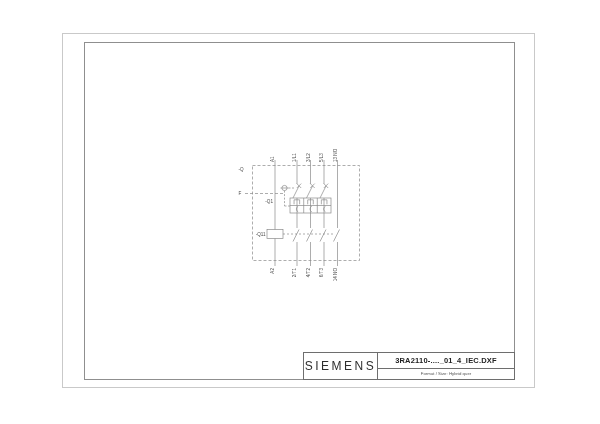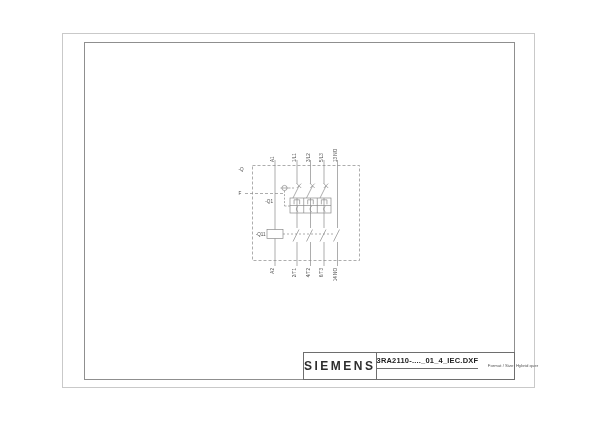--- a/index.html
+++ b/index.html
@@ -32,23 +32,23 @@
 
   
   .titleblock {
     position: absolute; left: 303px; top: 352px; width: 212px; height: 28px;
     border: 1px solid #6e6e6e; box-sizing: border-box;
     display: flex; background: #ffffff;
   }
   .tb-brand {
     width: 74px; border-right: 1px solid #6e6e6e; box-sizing: border-box;
     display: flex; align-items: center; justify-content: center;
-    font-size: 12px; font-weight: bold; letter-spacing: 2.5px; color: #2e2e2e;
+    font-size: 12px; font-weight: normal; letter-spacing: 2.5px; color: #2e2e2e;
   }
-  .tb-right { flex: 1; display: flex; flex-direction: row; }
+  .tb-right { flex: 1; display: flex; flex-direction: column; }
   .tb-name {
     height: 16px; border-bottom: 1px solid #6e6e6e; box-sizing: border-box;
     display: flex; align-items: center; justify-content: center;
     font-size: 7.5px; font-weight: 600; color: #222222; letter-spacing: 0.2px;
   }
   .tb-format {
     flex: 1; display: flex; align-items: center; justify-content: center;
     color: #555555;
   }
   .tb-format span {

